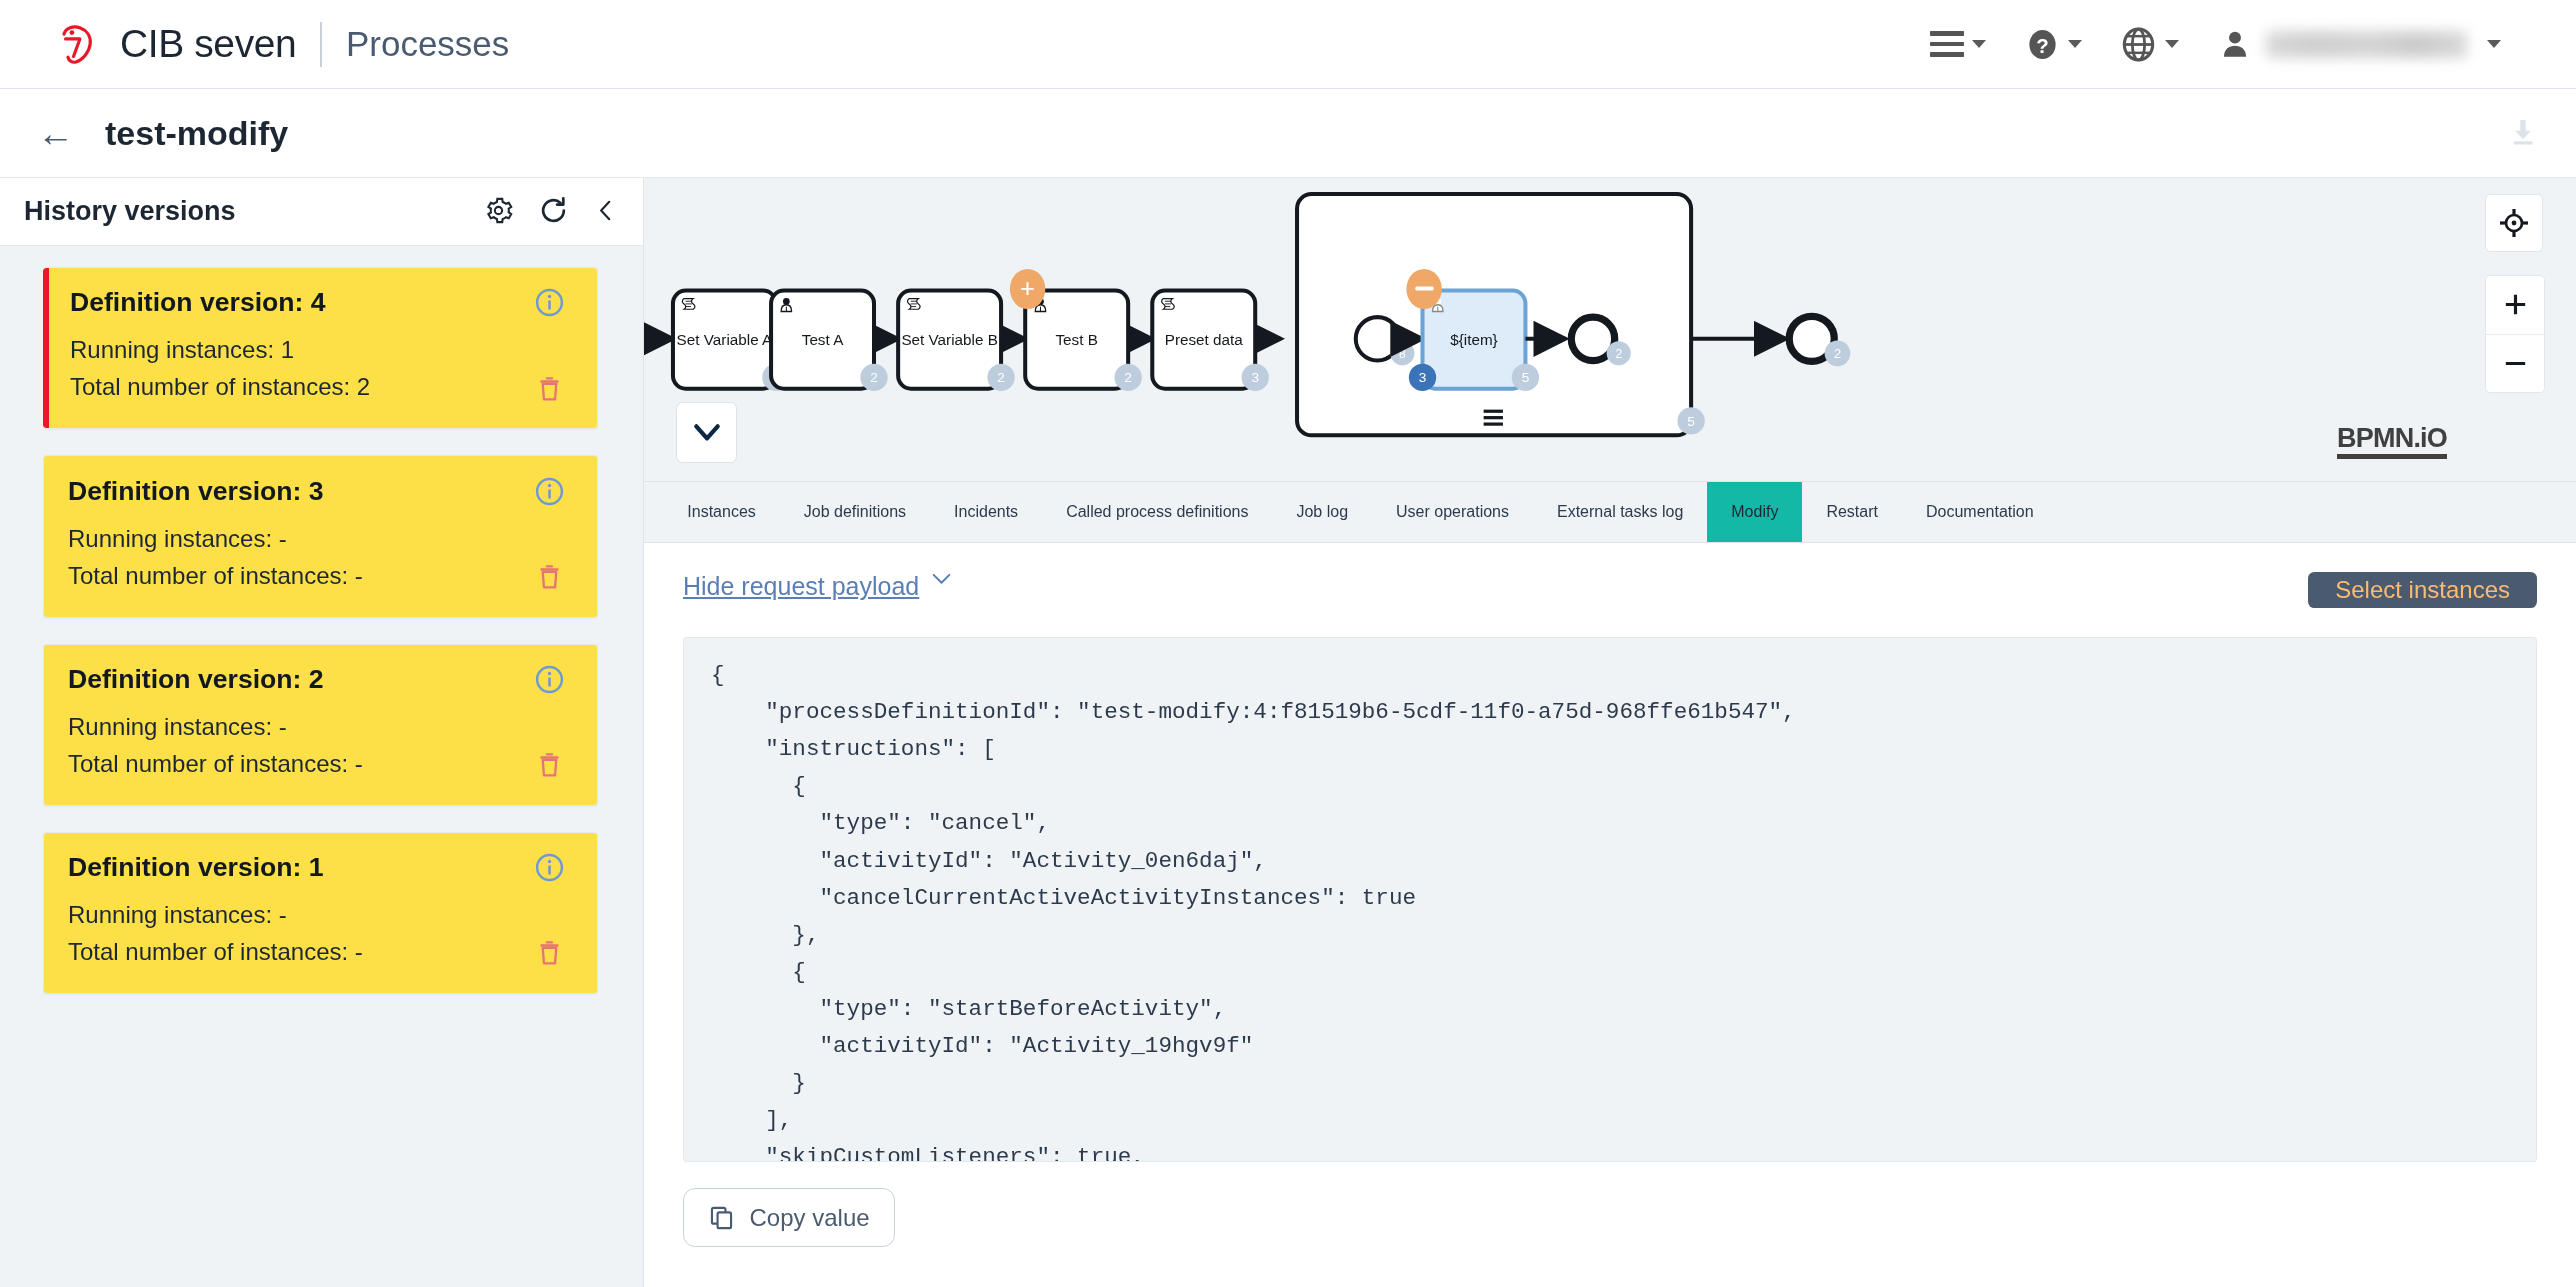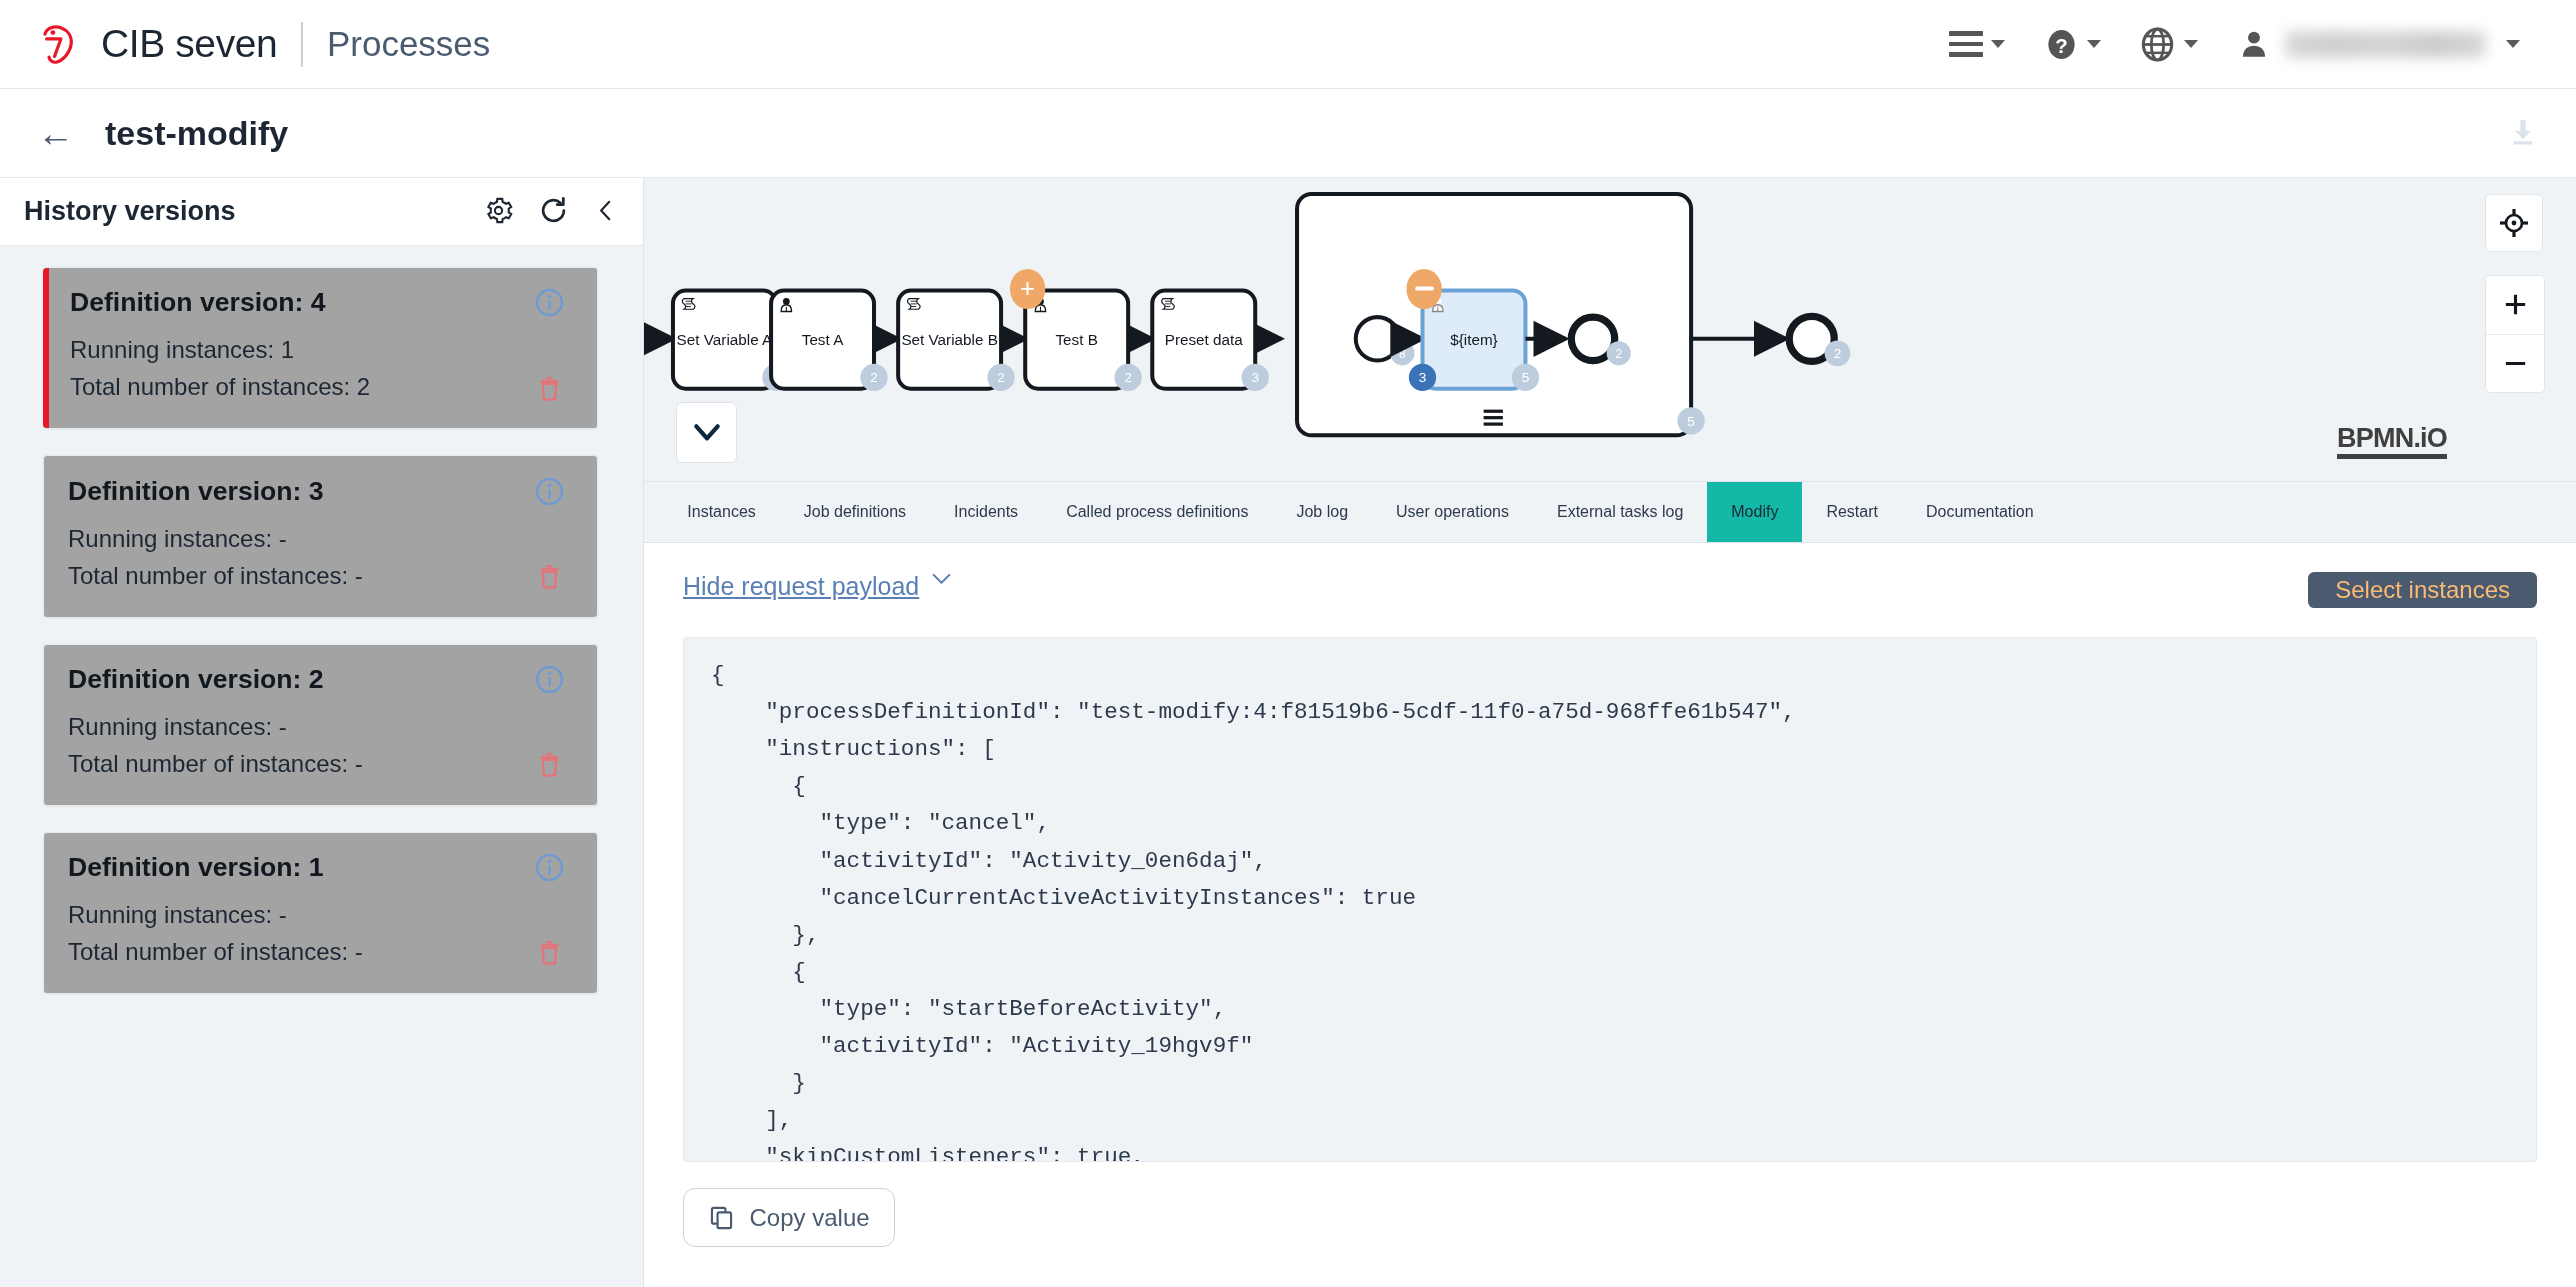--- a/index.html
+++ b/index.html
@@ -10,21 +10,21 @@
     overflow: hidden;
   }
 
   
   .topnav {
     height: 89px;
     background: #ffffff;
     border-bottom: 0.8px solid #dfe5ec;
     display: flex;
     align-items: center;
-    padding: 0 37px;
+    padding: 0 56px;
   }
   .brand { display: flex; align-items: center; gap: 21px; }
   .brand-logo { width: 43px; height: 43px; }
   .brand-name {
     font-size: 39px;
     color: #1d2733;
     letter-spacing: -0.4px;
   }
   .brand-sep {
     width: 1.6px; height: 45px; background: #c8d1da; margin: 0 24px;
@@ -82,21 +82,21 @@
     border-bottom: 0.8px solid #e3e8ee;
     display: flex; align-items: center;
     padding: 0 24px;
   }
   .sidebar-title { font-size: 27px; font-weight: bold; color: #1d2733; }
   .sidebar-actions { margin-left: auto; display: flex; align-items: center; gap: 24px; }
   .sb-ico { cursor: pointer; display: block; }
 
   .vlist { padding: 21px 45px 21px 43px; display: flex; flex-direction: column; gap: 26px; }
   .vcard {
-    background: #a3a3a3;
+    background: #fde047;
     border: 0.8px solid #e4e9ee;
     border-radius: 4px;
     padding: 19.3px 24px 22.6px 24px;
     position: relative;
     display: flex;
     box-shadow: 0 0.8px 1.6px rgba(0,0,0,0.04);
     cursor: pointer;
   }
   .vcard.active { border-left: 0; padding-left: 27px; }
   .vcard.active::before {

